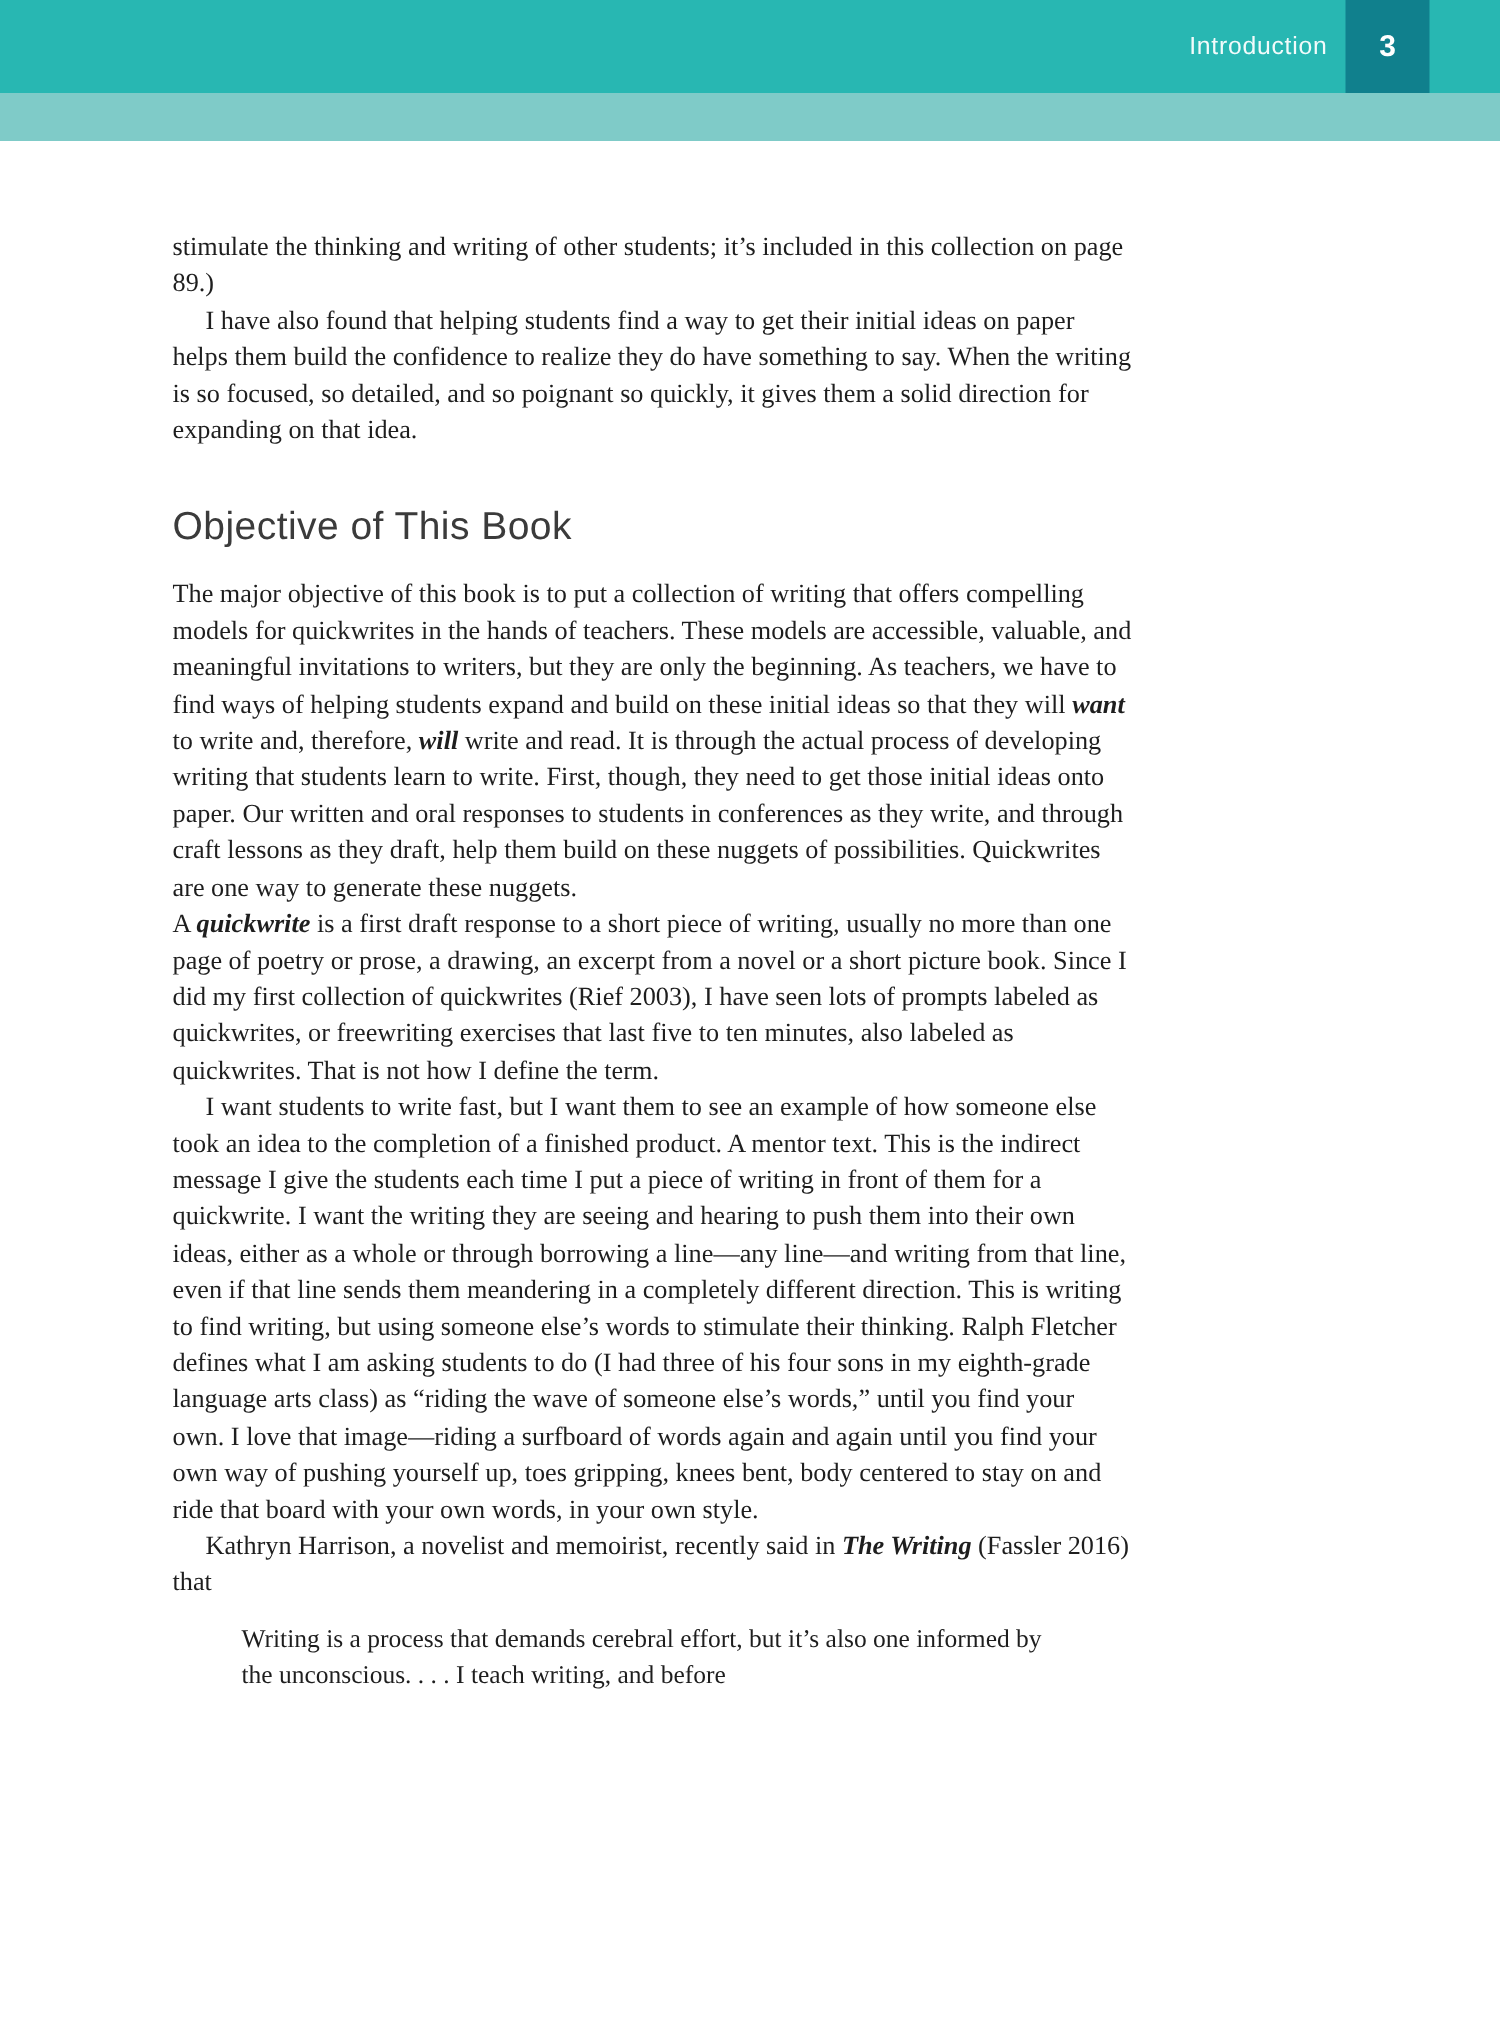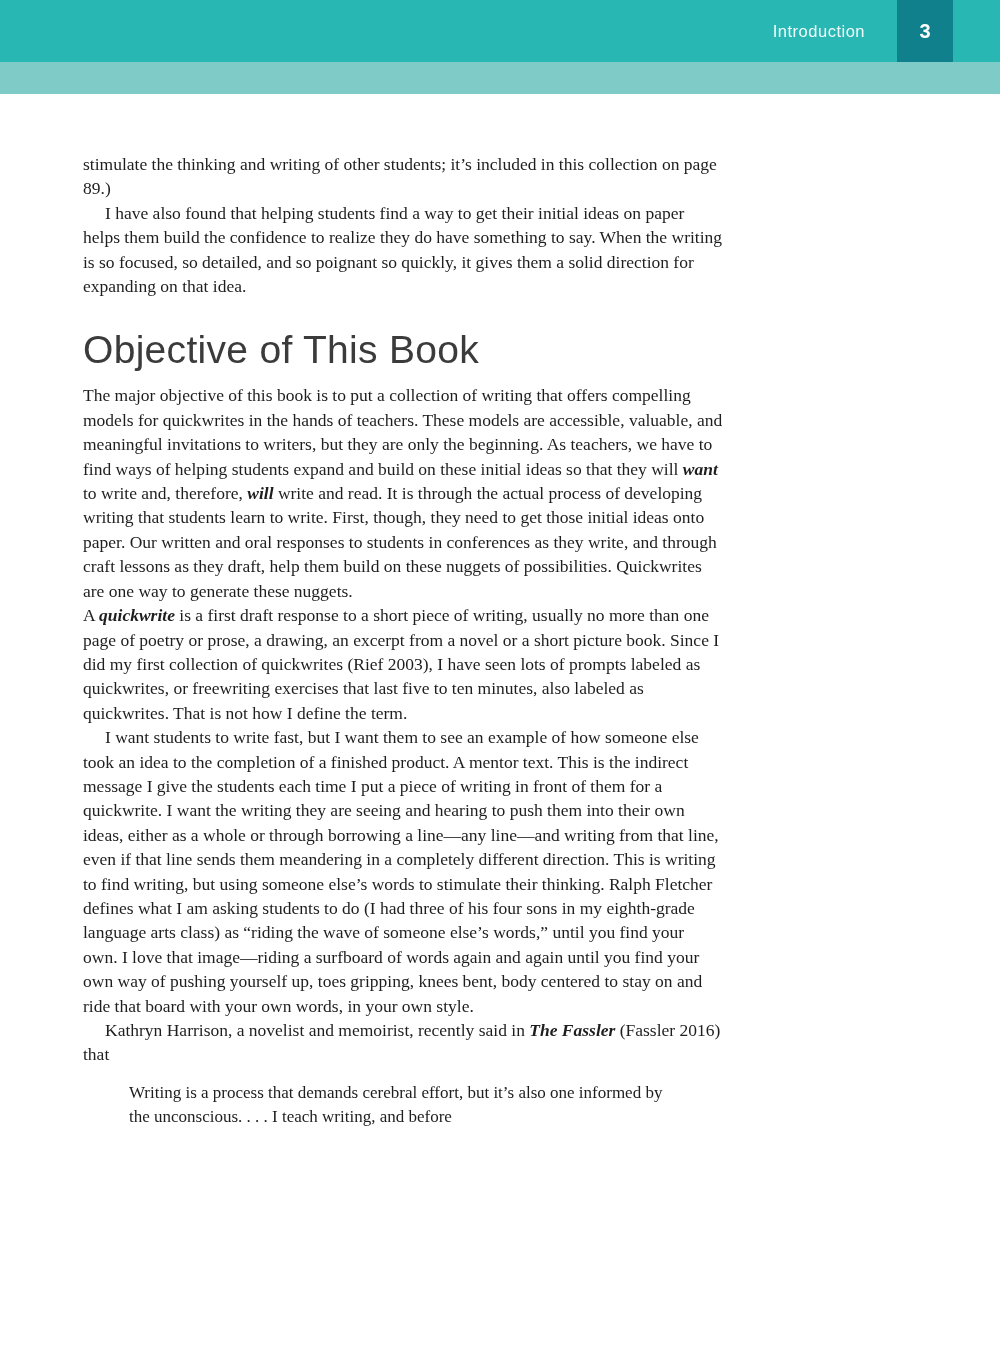--- a/index.html
+++ b/index.html
@@ -17,21 +17,21 @@
     background: var(--teal_bar, #28b7b2);
     display: flex;
     align-items: center;
     justify-content: flex-end;
   }
   .running-head {
     color: #f2fbfb;
     font-family: "Liberation Sans", sans-serif;
     font-size: 16.5px;
     letter-spacing: 0.5px;
-    margin-right: 32px;
+    margin-right: 12px;
   }
   .pagebox {
     width: 56px;
     height: 62px;
     margin-right: 47px;
     background: var(--page_number_box, #10808d);
     color: #ffffff;
     font-family: "Liberation Sans", sans-serif;
     font-size: 20px;
     font-weight: bold;
@@ -39,39 +39,39 @@
     align-items: center;
     justify-content: center;
   }
   .topbar-light {
     height: 32px;
     background: var(--teal_band_light, #7fcbc8);
   }
 
   
   main {
-    padding: 58px 0 0 83px;
+    padding: 58px 0 0 115px;
     width: 860px;
   }
   p.body-para {
     margin: 0;
     width: 640px;
     font-size: 17.5px;
     line-height: 24.4px;
     color: var(--body_text, #1e1e1e);
     text-align: left;
   }
   p.body-para i { font-style: italic; font-weight: bold; }
   .indent { text-indent: 22px; }
 
   h1.section-heading {
     font-family: "Liberation Sans", sans-serif;
     font-weight: normal;
     color: var(--heading_text, #3b3b3b);
-    font-size: 39px;
+    font-size: 26px;
     letter-spacing: 0.3px;
     margin: 34px 0 15px 0;
     line-height: 36px;
   }
 
   blockquote.block-quote {
     margin: 14px 16px 0 46px;
     padding: 0;
     width: 535px;
     font-size: 17px;
@@ -97,16 +97,16 @@
 
   <h1 class="section-heading">Objective of This Book</h1>
 
   <p class="body-para">The major objective of this book is to put a collection of writing that offers compelling models for quickwrites in the hands of teachers. These models are accessible, valuable, and meaningful invitations to writers, but they are only the beginning. As teachers, we have to find ways of helping students expand and build on these initial ideas so that they will <i>want</i> to write and, therefore, <i>will</i> write and read. It is through the actual process of developing writing that students learn to write. First, though, they need to get those initial ideas onto paper. Our written and oral responses to students in conferences as they write, and through craft lessons as they draft, help them build on these nuggets of possibilities. Quickwrites are one way to generate these nuggets.</p>
 
 
   <p class="body-para">A <i>quickwrite</i> is a first draft response to a short piece of writing, usually no more than one page of poetry or prose, a drawing, an excerpt from a novel or a short picture book. Since I did my first collection of quickwrites (Rief 2003), I have seen lots of prompts labeled as quickwrites, or freewriting exercises that last five to ten minutes, also labeled as quickwrites. That is not how I define the term.</p>
 
   <p class="body-para indent">I want students to write fast, but I want them to see an example of how someone else took an idea to the completion of a finished product. A mentor text. This is the indirect message I give the students each time I put a piece of writing in front of them for a quickwrite. I want the writing they are seeing and hearing to push them into their own ideas, either as a whole or through borrowing a line—any line—and writing from that line, even if that line sends them meandering in a completely different direction. This is writing to find writing, but using someone else’s words to stimulate their thinking. Ralph Fletcher defines what I am asking students to do (I had three of his four sons in my eighth-grade language arts class) as “riding the wave of someone else’s words,” until you find your own. I love that image—riding a surfboard of words again and again until you find your own way of pushing yourself up, toes gripping, knees bent, body centered to stay on and ride that board with your own words, in your own style.</p>
 
-  <p class="body-para indent">Kathryn Harrison, a novelist and memoirist, recently said in <i>The Fassler</i> (Fassler 2016) that</p>
+  <p class="body-para indent">Kathryn Harrison, a novelist and memoirist, recently said in <i>The Writing</i> (Fassler 2016) that</p>
 
   <blockquote class="block-quote">Writing is a process that demands cerebral effort, but it’s also one informed by the unconscious. . . . I teach writing, and before</blockquote>
 </main>
 
 </body></html>

